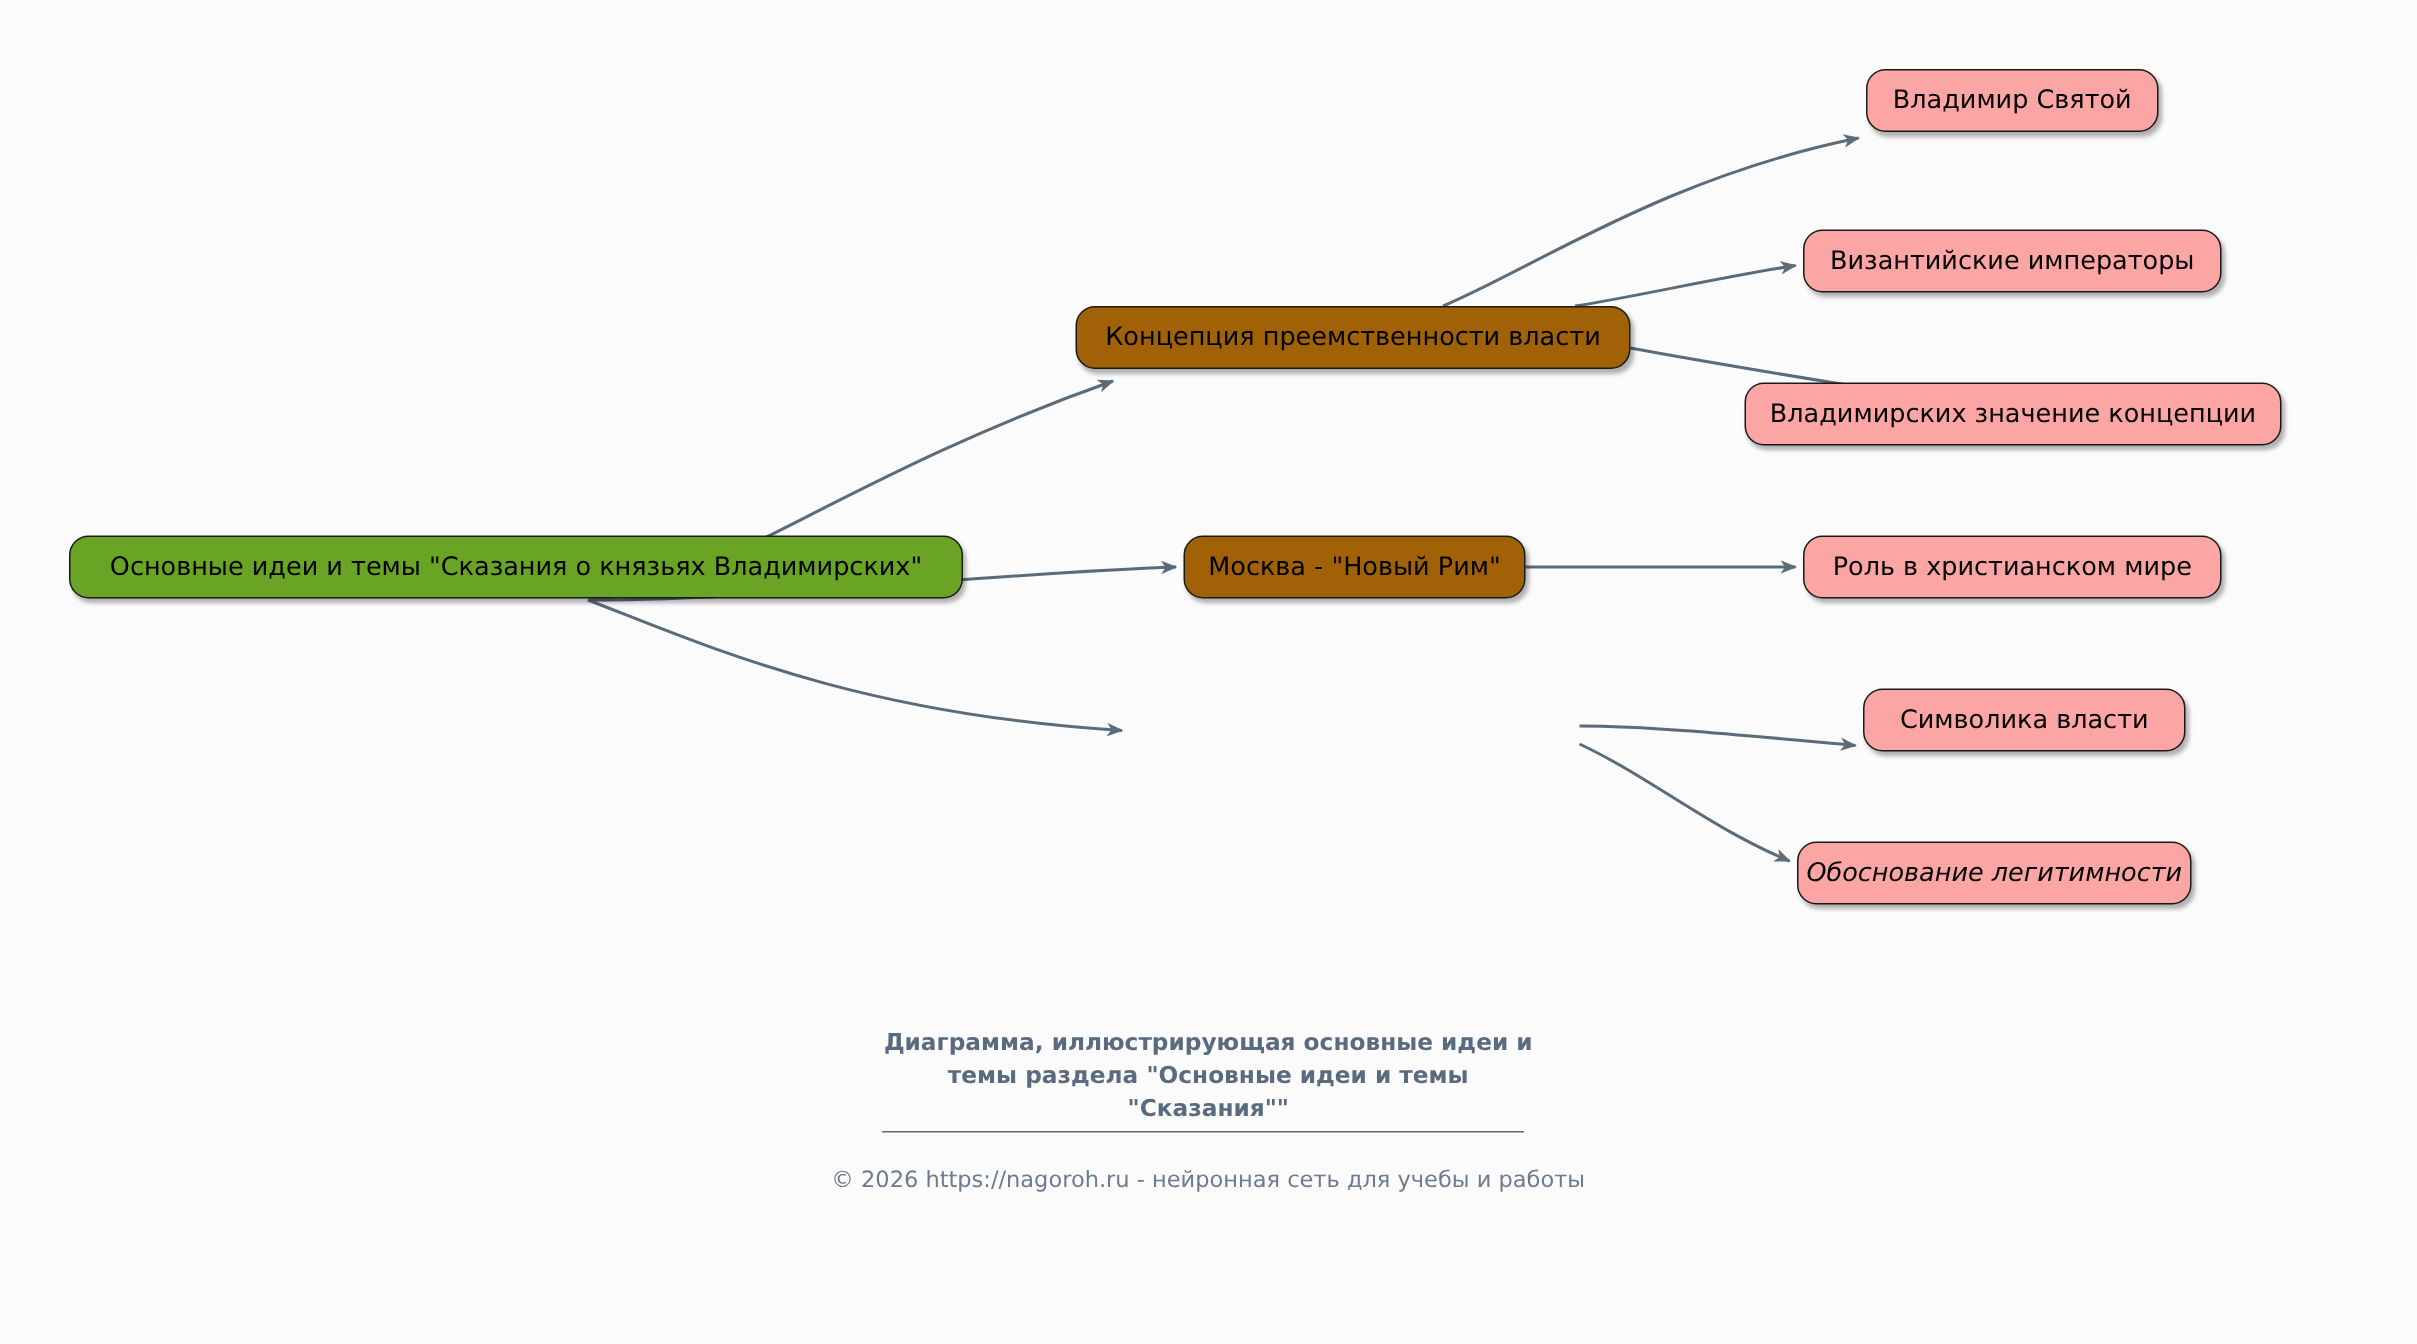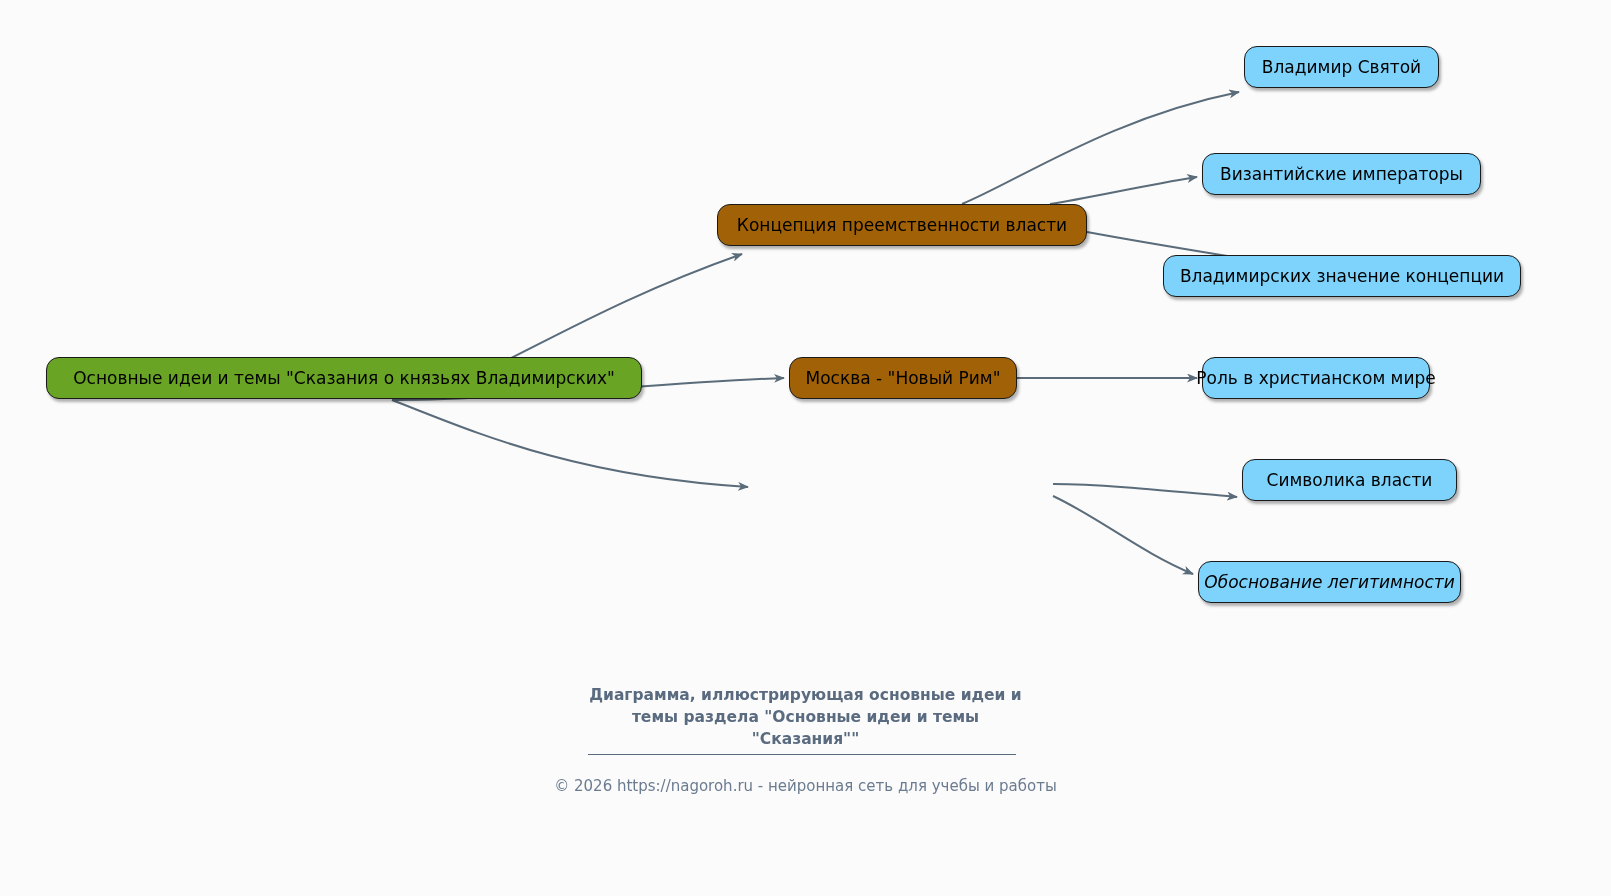--- a/index.html
+++ b/index.html
@@ -41,21 +41,21 @@
     box-shadow: 2px 3px 3px rgba(0,0,0,0.30);
     padding: 0 14px;
   }
   .node.root {
     background: #6aa424;
   }
   .node.branch {
     background: #a16207;
   }
   .node.leaf {
-    background: #7dd3fc;
+    background: #fca5a5;
   }
   #caption {
     position: absolute;
     left: 0;
     top: 684px;
     width: 1611px;
     text-align: center;
     font-size: 15.5px;
     font-weight: bold;
     line-height: 22px;
@@ -130,21 +130,21 @@
   </div>
 
   <div class="node leaf" style="left:1202px; top:153px; width:279px; height:42px;">
     <span>Византийские императоры</span>
   </div>
 
   <div class="node leaf" style="left:1163px; top:255px; width:358px; height:42px;">
     <span>Владимирских значение концепции</span>
   </div>
 
-  <div class="node leaf" style="left:1202px; top:357px; width:228px; height:42px;">
+  <div class="node leaf" style="left:1202px; top:357px; width:279px; height:42px;">
     <span>Роль в христианском мире</span>
   </div>
 
   <div class="node leaf" style="left:1242px; top:459px; width:215px; height:42px;">
     <span>Символика власти</span>
   </div>
 
   <div class="node leaf" style="left:1198px; top:561px; width:263px; height:42px;font-style:italic;">
     <span>Обоснование легитимности</span>
   </div>

